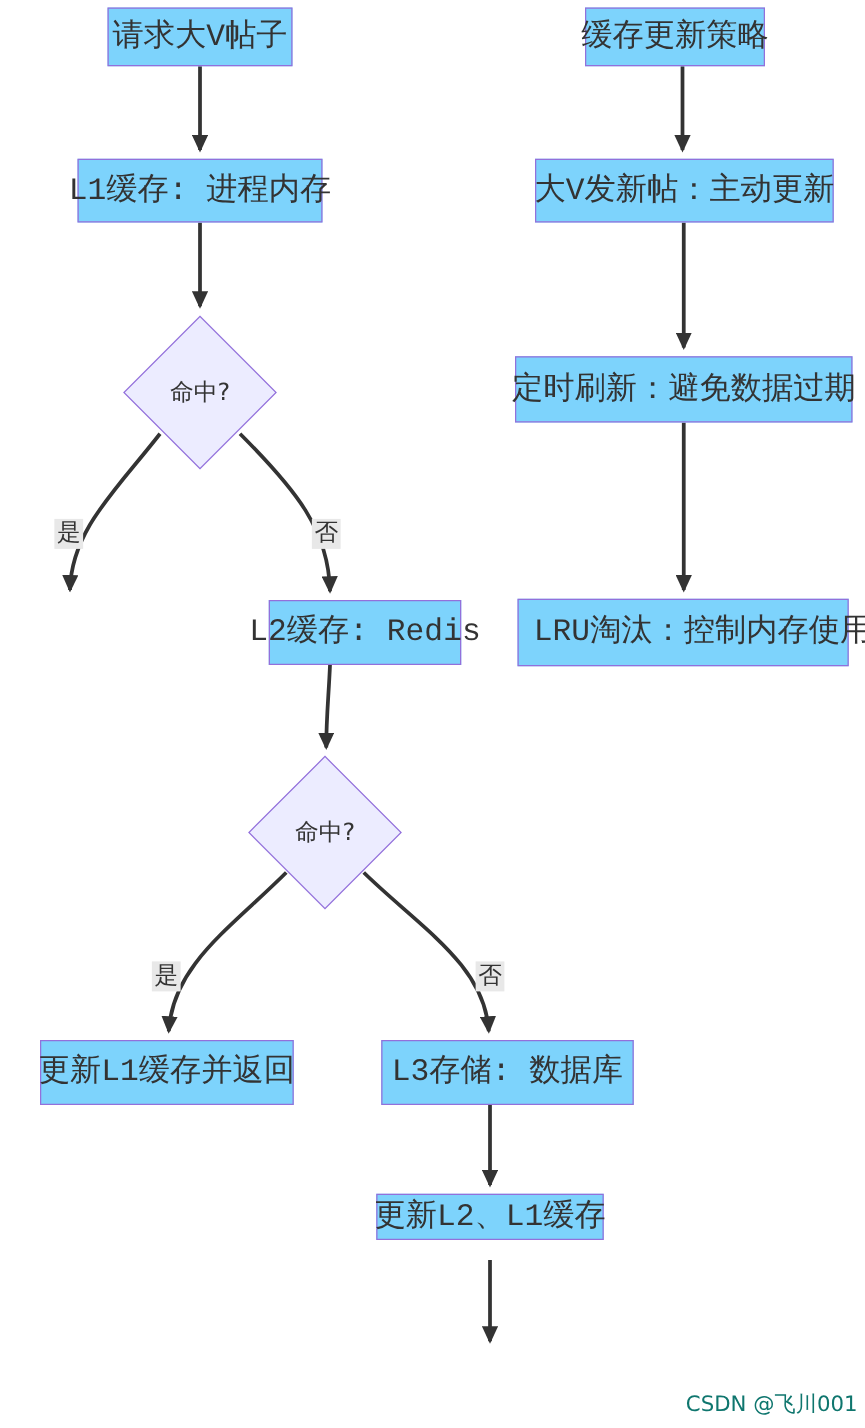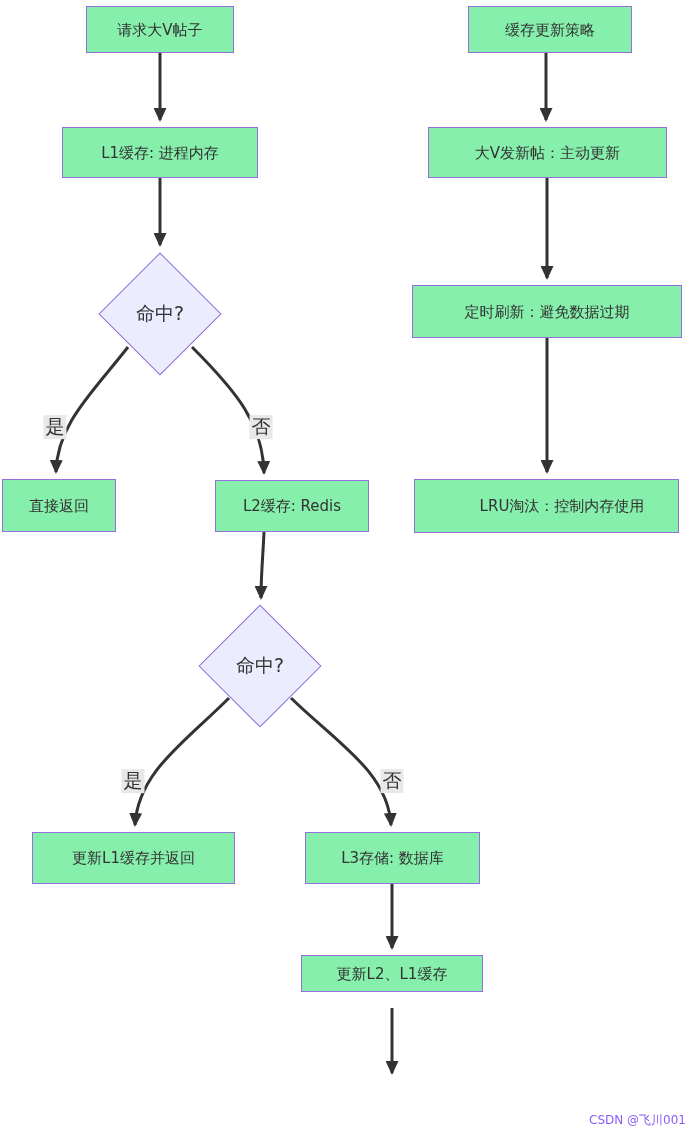--- a/index.html
+++ b/index.html
@@ -13,27 +13,28 @@
     overflow: hidden;
   }
   .edges { position: absolute; left: 0; top: 0; width: 692px; height: 1142px; }
   .edges path.flow { stroke: #333333; stroke-width: 3; fill: none; }
   .node {
     position: absolute;
     box-sizing: border-box;
     display: flex;
     align-items: center;
     justify-content: center;
-    background: #86efac;
+    background: #7dd3fc;
     border: 1.5px solid #9370DB;
-    font-size: 15px;
+    font-size: 25px;
     line-height: 1.2;
     text-align: center;
     white-space: nowrap;
     z-index: 2;
+    font-family: Liberation Mono, monospace;
   }
   .diamond-wrap {
     position: absolute;
     display: flex;
     align-items: center;
     justify-content: center;
     z-index: 2;
   }
   .diamond-shape {
     position: absolute;
@@ -55,22 +56,22 @@
     background: #e8e8e8;
     padding: 0 2px;
     font-size: 19px;
     line-height: 1.25;
     z-index: 3;
   }
   .watermark {
     position: absolute;
     right: 6px;
     top: 1112px;
-    font-size: 12px;
-    color: #8b5cf6;
+    font-size: 17px;
+    color: #0f766e;
     z-index: 4;
   }
 </style>
 </head>
 <body>
 
 <div class="stage">
 
   <svg class="edges" viewBox="0 0 692 1142" xmlns="http://www.w3.org/2000/svg">
     <defs>
@@ -101,50 +102,47 @@
   </div>
 
   <div class="diamond-wrap" style="left:98px; top:252px; width:124px; height:124px;">
     <div class="diamond-shape"></div>
     <span class="diamond-label">命中?</span>
   </div>
 
   <span class="edge-label" style="left:55px; top:427px;">是</span>
   <span class="edge-label" style="left:261px; top:427px;">否</span>
 
-  <div class="node" style="left:2px; top:479px; width:114px; height:53px;">
-    <span>直接返回</span>
-  </div>
 
   <div class="node" style="left:187px; top:480px; width:154px; height:52px;margin-left:28px;">
     <span>L2缓存: Redis</span>
   </div>
 
   <div class="diamond-wrap" style="left:198px; top:604px; width:124px; height:124px;">
     <div class="diamond-shape"></div>
     <span class="diamond-label">命中?</span>
   </div>
 
   <span class="edge-label" style="left:133px; top:781px;">是</span>
   <span class="edge-label" style="left:392px; top:781px;">否</span>
 
   <div class="node" style="left:32px; top:832px; width:203px; height:52px;">
     <span>更新L1缓存并返回</span>
   </div>
 
-  <div class="node" style="left:305px; top:832px; width:175px; height:52px;">
+  <div class="node" style="left:305px; top:832px; width:202px; height:52px;">
     <span>L3存储: 数据库</span>
   </div>
 
   <div class="node" style="left:301px; top:955px; width:182px; height:37px;">
     <span>更新L2、L1缓存</span>
   </div>
 
 
-  <div class="node" style="left:468px; top:6px; width:164px; height:47px;">
+  <div class="node" style="left:468px; top:6px; width:144px; height:47px;">
     <span>缓存更新策略</span>
   </div>
 
   <div class="node" style="left:412px; top:285px; width:270px; height:53px;">
     <span>定时刷新：避免数据过期</span>
   </div>
 
   <div class="node" style="left:428px; top:127px; width:239px; height:51px;">
     <span>大V发新帖：主动更新</span>
   </div>

